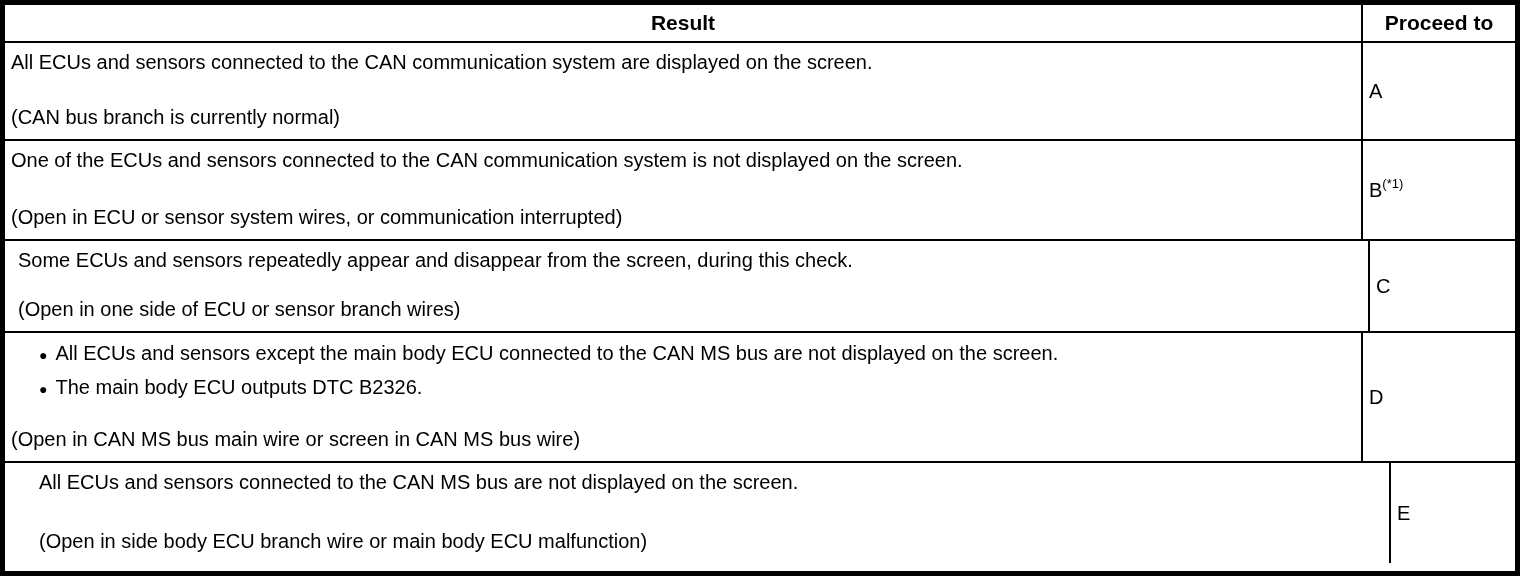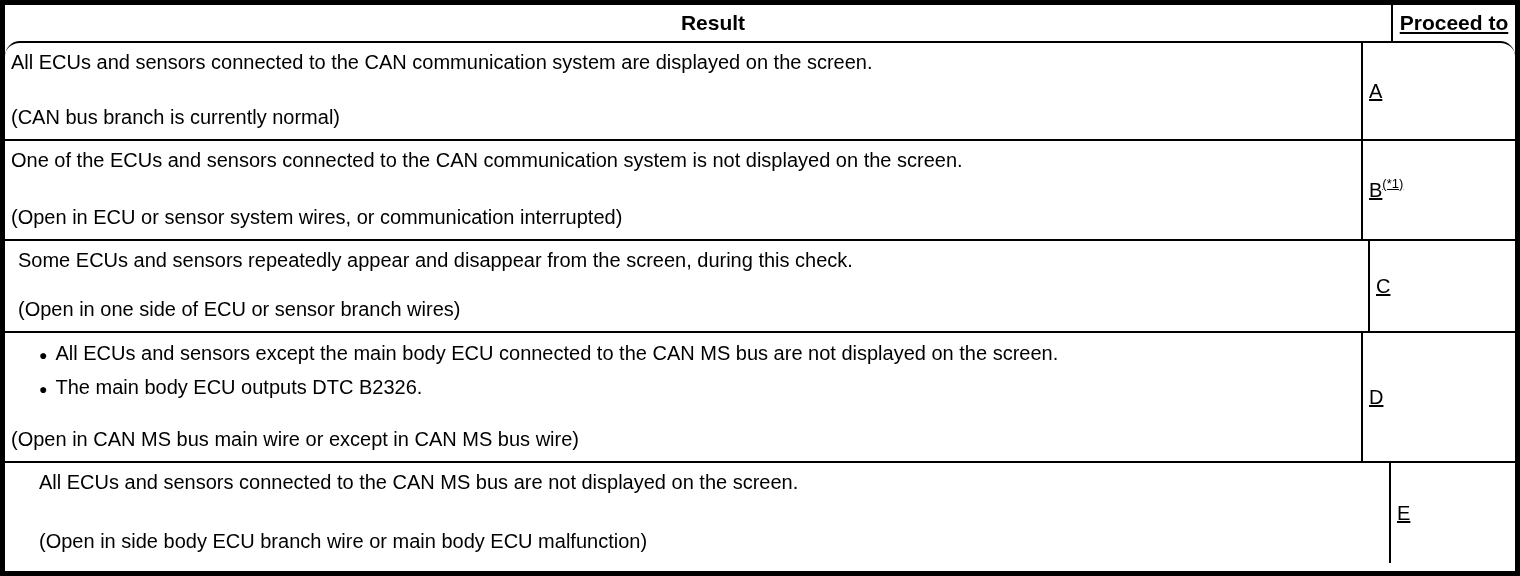--- a/index.html
+++ b/index.html
@@ -17,27 +17,27 @@
     border: 5px solid #000000;
     display: flex;
     flex-direction: column;
     background: #ffffff;
   }
   .row {
     display: flex;
     border-top: 2px solid #000000;
     flex: none;
   }
-  .row.header-row { border-top: none; height: 36px; padding-left: 30px; }
+  .row.header-row { border-top: none; height: 36px; }
   .c1 {
     width: 1358px;
     flex: none;
     border-right: 2px solid #000000;
   }
-  .c2 { flex: 1; text-decoration: underline; }
+  .c2 { flex: 1; }
   .header-cell {
     display: flex;
     align-items: center;
     justify-content: center;
     font-weight: bold;
     font-size: 21px;
   }
   .result-cell {
     display: flex;
     flex-direction: column;
@@ -62,21 +62,21 @@
     align-items: center;
     padding-left: 6px;
     font-size: 20px;
   }
   .proceed-sup {
     font-size: 13px;
     position: relative;
     top: -7px;
   }
   
-  .r0 { height: 98px; border-radius: 15px; }
+  .r0 { height: 98px; }
   .r1 { height: 100px; }
   .r2 { height: 92px; padding-left: 7px; }
   .r3 { height: 130px; }
   .r4 { height: 102px; padding-left: 28px; }
 </style>
 </head>
 <body>
 
 <div class="tbl">
   <div class="row header-row">
@@ -127,21 +127,21 @@
       <div>
             <div class="bullet-line">
               <span class="bullet-glyph">●</span>
               <span class="bullet-text">All ECUs and sensors except the main body ECU connected to the CAN MS bus are not displayed on the screen.</span>
             </div>
             <div class="bullet-line">
               <span class="bullet-glyph">●</span>
               <span class="bullet-text">The main body ECU outputs DTC B2326.</span>
             </div>
           </div>
-      <div class="note">(Open in CAN MS bus main wire or except in CAN MS bus wire)</div>
+      <div class="note">(Open in CAN MS bus main wire or screen in CAN MS bus wire)</div>
     </div>
     <div class="c2 proceed-cell">
       <span>D</span>
     </div>
   </div>
 
   <div class="row r4">
     <div class="c1 result-cell">
       <div>
             <div class="line">All ECUs and sensors connected to the CAN MS bus are not displayed on the screen.</div>

